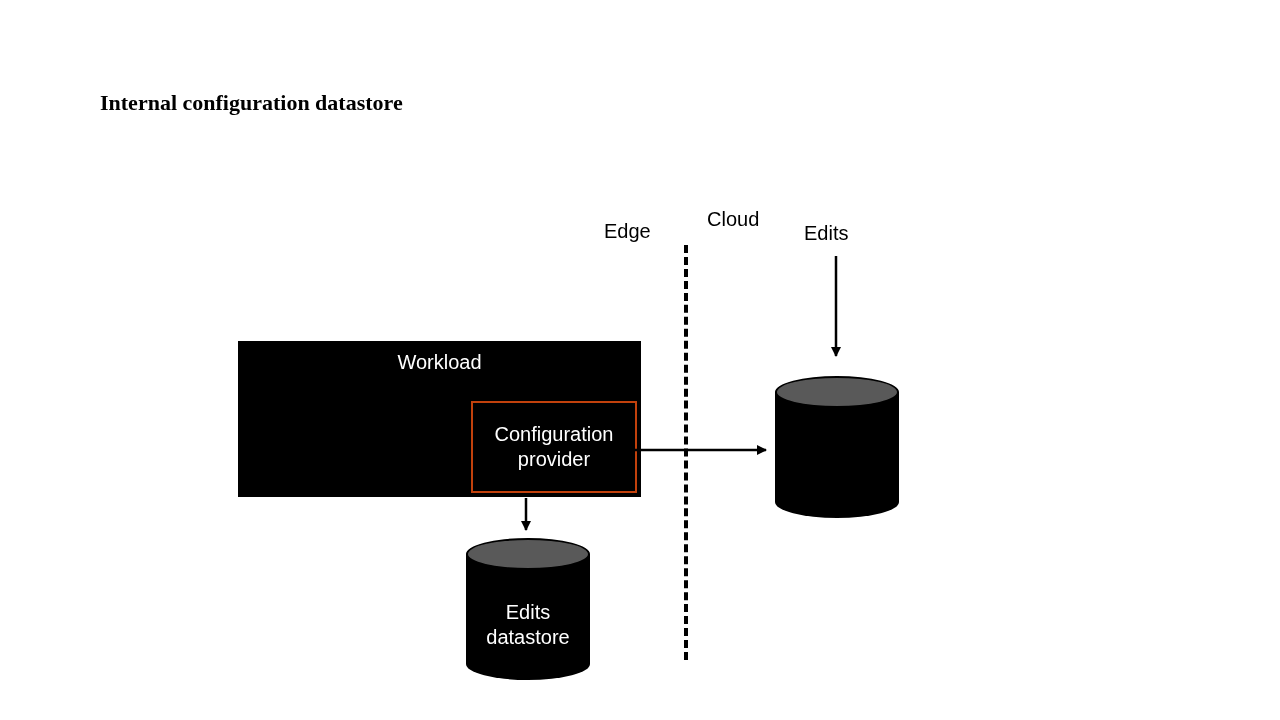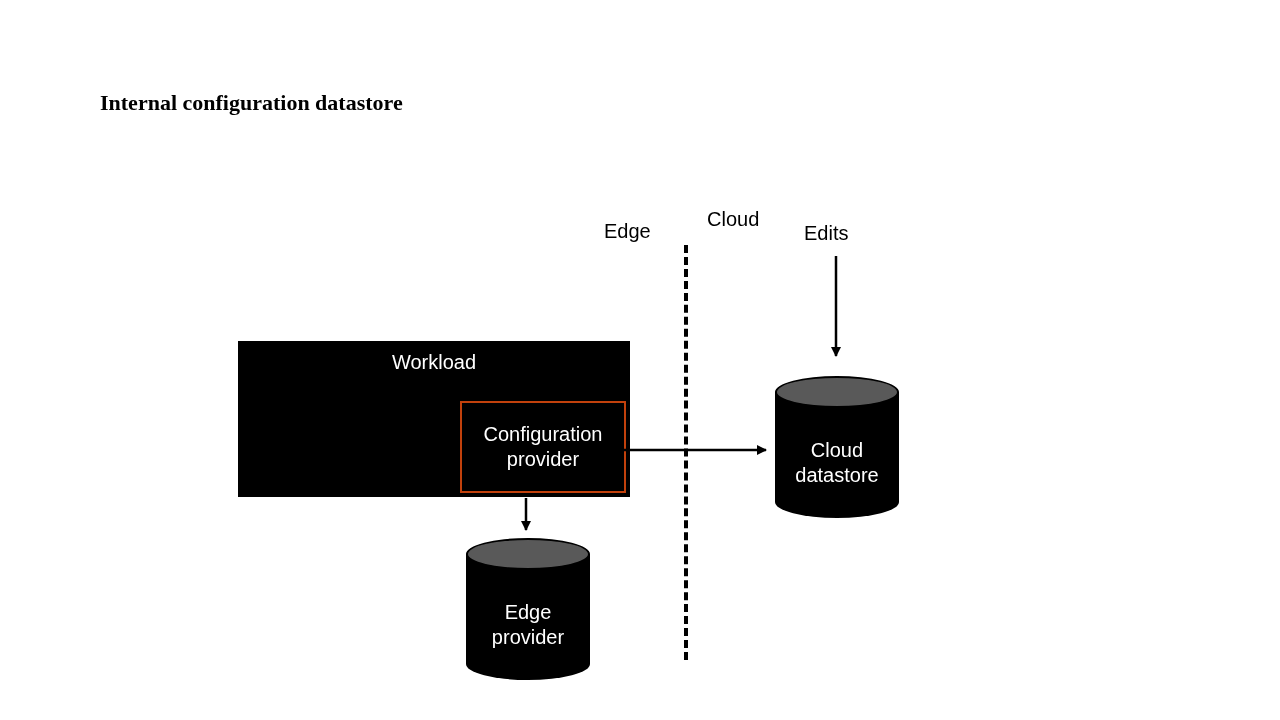--- a/index.html
+++ b/index.html
@@ -28,20 +28,21 @@
   }
   
   .workload {
     position: absolute;
     left: 238px;
     top: 341px;
     width: 392px;
     height: 156px;
     background: #000;
     color: #fff;
+    padding-left: 11px;
   }
   .workload-title {
     position: absolute;
     top: 10px;
     left: 0;
     right: 0;
     text-align: center;
     font-size: 20px;
   }
   .config-provider {
@@ -126,27 +127,26 @@
 <div class="workload">
   <div class="workload-title">Workload</div>
   <div class="config-provider">
     <span>Configuration provider</span>
   </div>
 </div>
 
 <div class="cyl" style="left:466px; top:554px;">
   <div class="top"></div>
   <div class="body" style="height:126px;"></div>
-  <div class="text" style="top:46px;">Edge provider</div>
+  <div class="text" style="top:46px;">Edits datastore</div>
 </div>
 
 <div class="cyl" style="left:775px; top:392px;">
   <div class="top"></div>
   <div class="body" style="height:126px;"></div>
-  <div class="text" style="top:46px;">Cloud datastore</div>
 </div>
 
 <svg class="arrows">
   <defs>
     <marker id="ah" markerWidth="12" markerHeight="12" refX="9" refY="5" orient="auto" markerUnits="userSpaceOnUse">
       <path d="M0,0 L10,5 L0,10 Z" fill="#000"></path>
     </marker>
   </defs>
 
   <line x1="836" y1="256" x2="836" y2="356" stroke="#000" stroke-width="2.5" marker-end="url(#ah)"></line>

